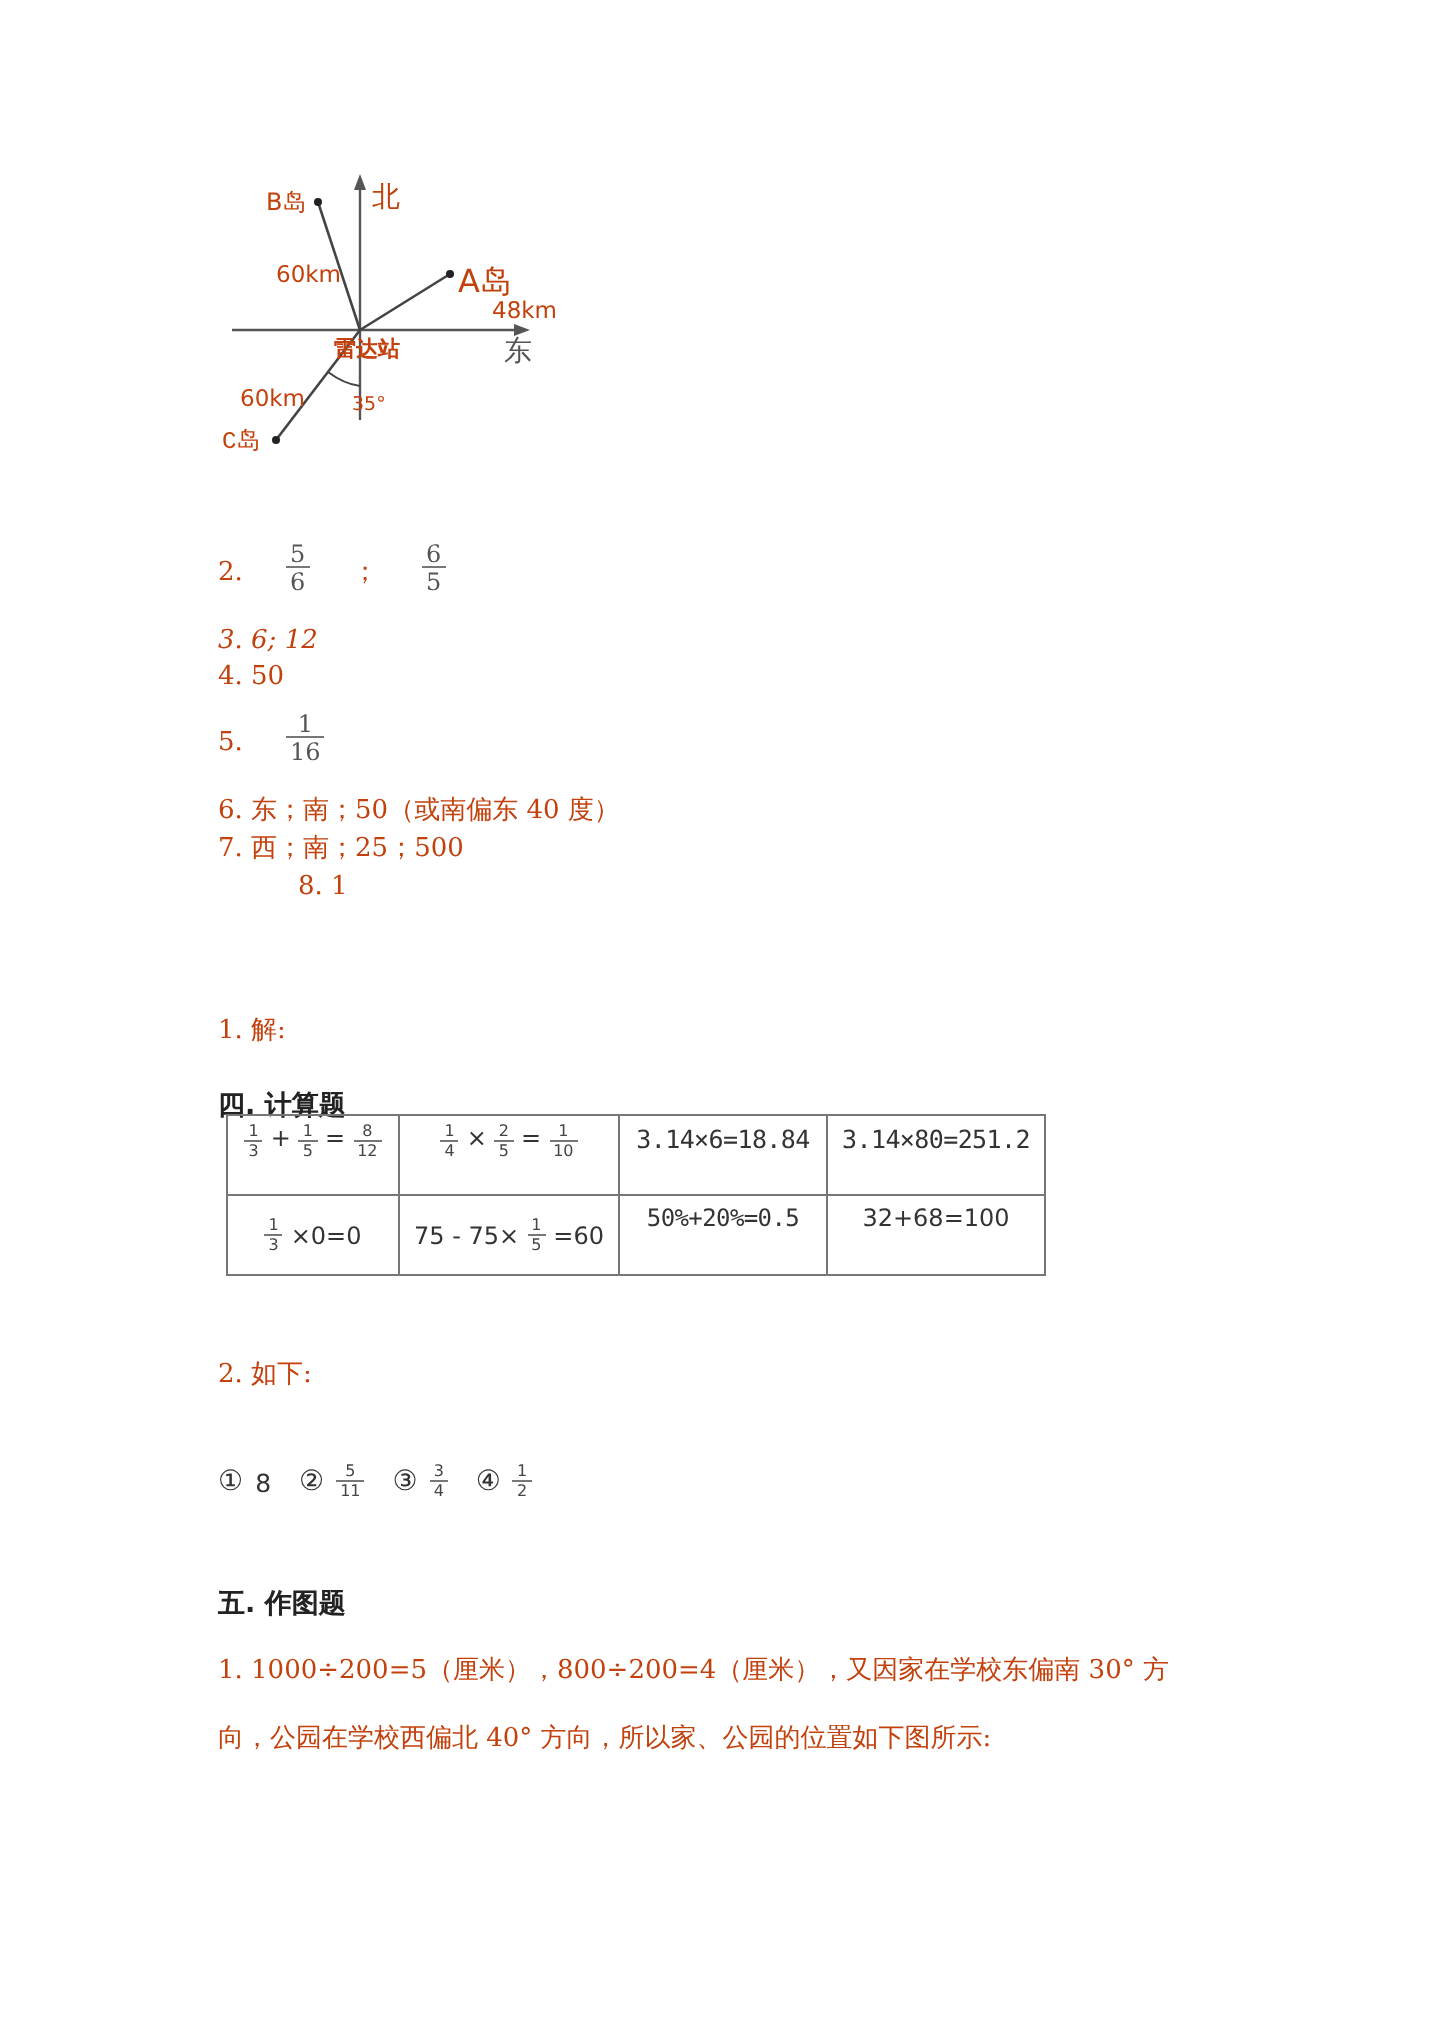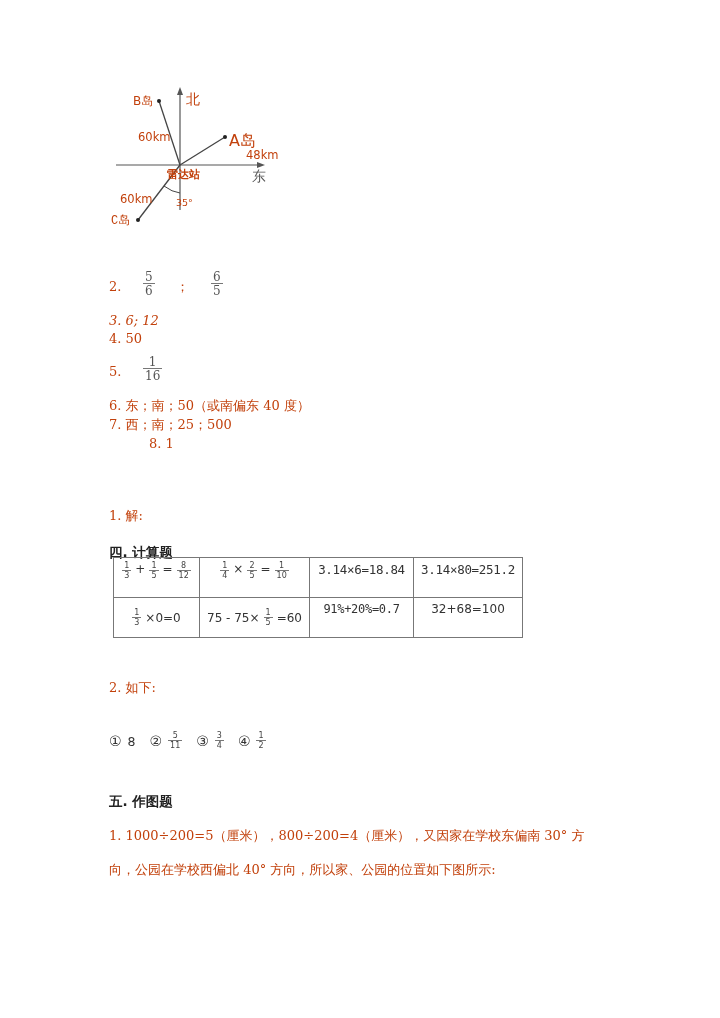--- a/index.html
+++ b/index.html
@@ -143,21 +143,21 @@
       <div class="cell">
         <span class="sans">75 - 75×</span>
         <span class="frac fr-sm">
               <span class="n">1</span>
               <span class="d">5</span>
             </span>
         <span class="sans">=60</span>
       </div>
     </td>
     <td>
-      <div class="cell top mono" style="font-size:12px;">91%+20%=0.7</div>
+      <div class="cell top mono" style="font-size:12px;">50%+20%=0.5</div>
     </td>
     <td>
       <div class="cell top sans">32+68=100</div>
     </td>
   </tr>
 </tbody>
   </table>
 
 <div class="abs t" style="left:109px;top:680px;">2. 如下:</div>
 

